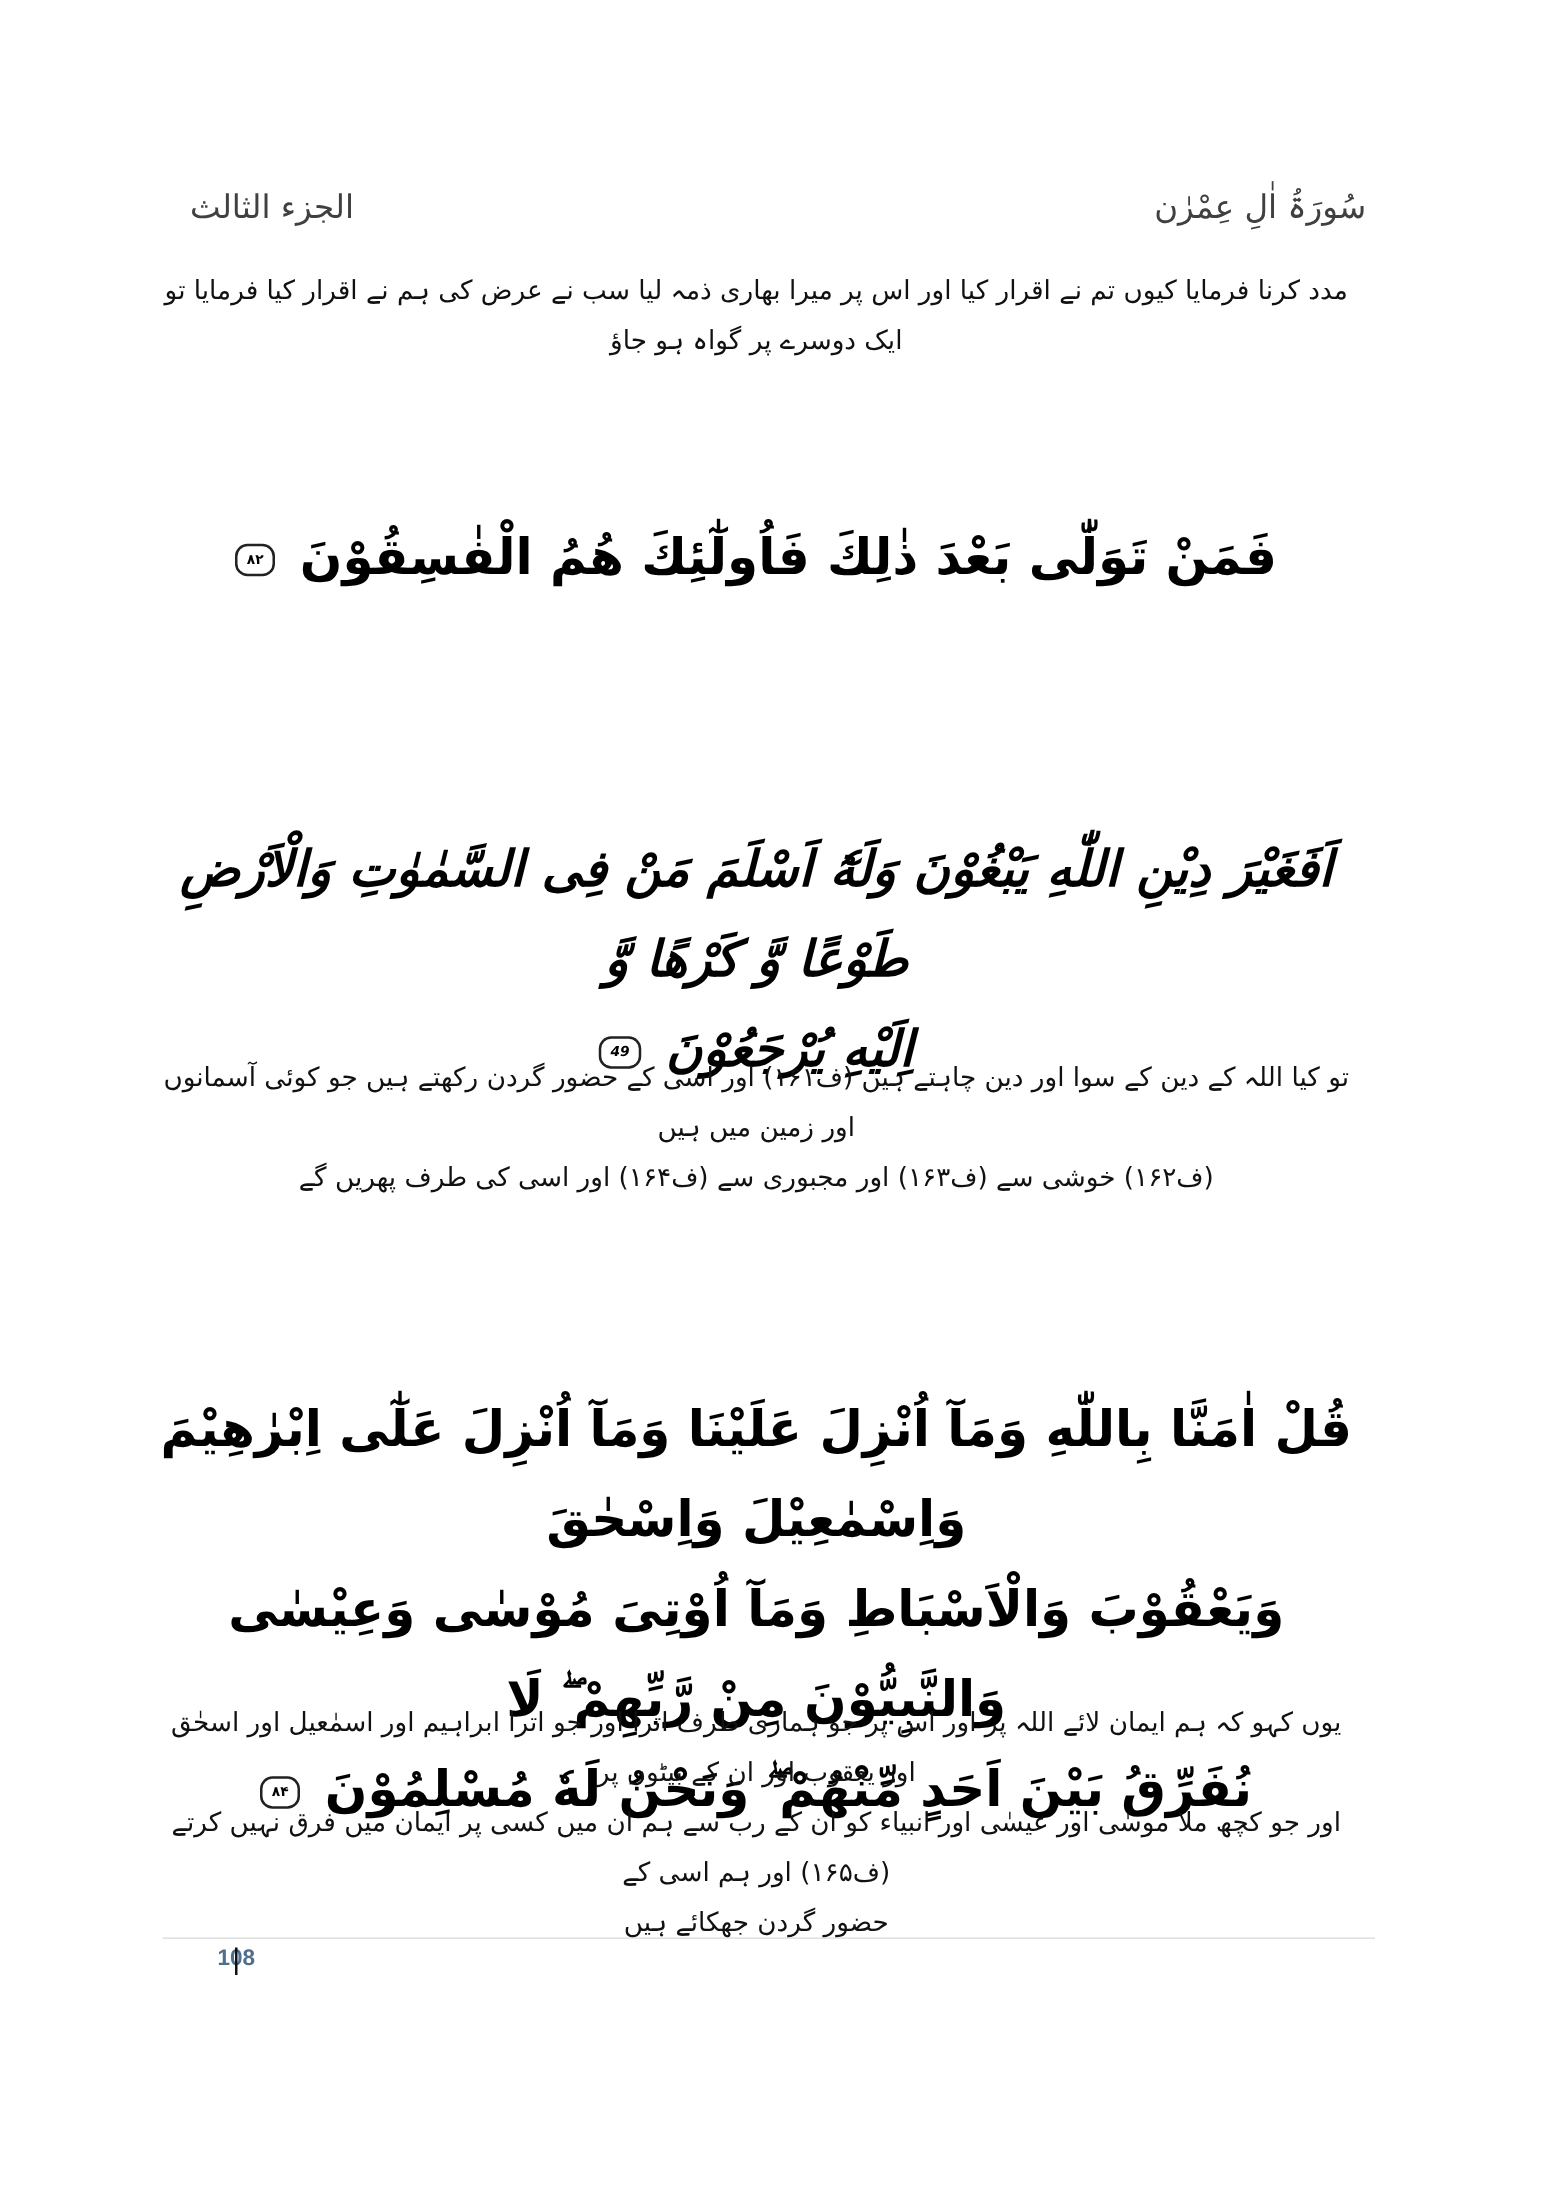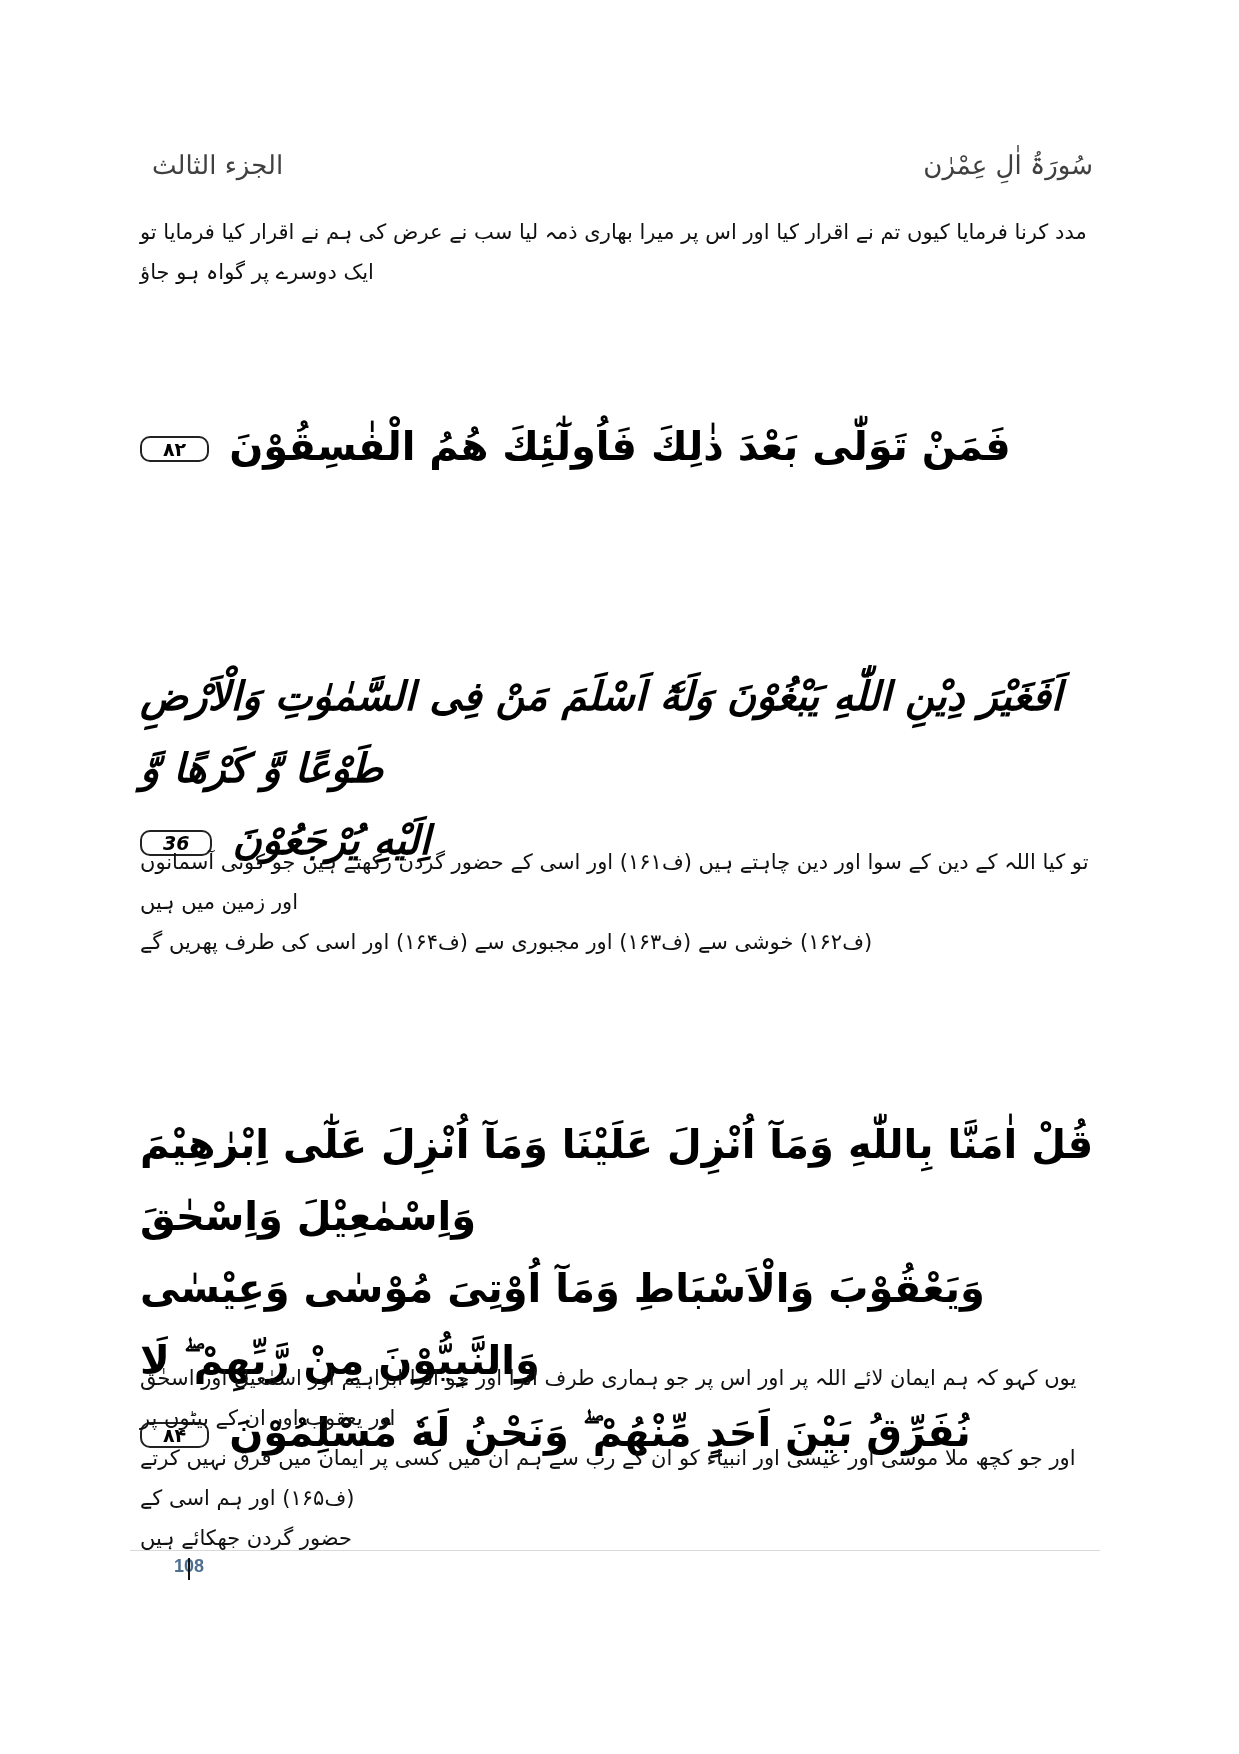--- a/index.html
+++ b/index.html
@@ -1,24 +1,24 @@
 <!DOCTYPE html>
 <html><head>
 <meta charset="utf-8">
 <style>
   html, body { margin: 0; padding: 0; background: #ffffff; }
   body { width: 1239px; height: 1754px; position: relative; overflow: hidden; }
   .page { position: absolute; left: 0; top: 0; width: 1239px; height: 1754px; background: #fff; }
   .hdr { position: absolute; top: 150px; font-family: "DejaVu Serif", serif; font-size: 26px; color: #404040; direction: rtl; letter-spacing: 1px; }
   .hdr-right { right: 146px; }
   .hdr-left { left: 152px; }
-  .urdu { position: absolute; left: 140px; width: 960px; direction: rtl; text-align: left; font-family: "DejaVu Sans", sans-serif; color: #111; }
+  .urdu { position: absolute; left: 125px; width: 960px; direction: rtl; text-align: center; font-family: "DejaVu Sans", sans-serif; color: #111; }
   .trans { font-size: 21px; line-height: 40px; }
   .ayah { font-family: "DejaVu Sans", sans-serif; font-weight: bold; font-size: 40px; color: #000; line-height: 72px; }
-  .marker { display: inline-block; font-size: 19px; font-weight: bold; border: 2px solid #222; border-radius: 10px; padding: 0 21px; margin-right: 6px; vertical-align: middle; line-height: 22px; background: #fff; }
+  .marker { display: inline-block; font-size: 11px; font-weight: bold; border: 2px solid #222; border-radius: 10px; padding: 0 7px; margin-right: 6px; vertical-align: middle; line-height: 22px; background: #fff; }
   .footer-rule { position: absolute; left: 130px; top: 1550px; width: 970px; height: 1px; background: #d9d9d9; }
   .page-num { position: absolute; left: 134px; top: 1556px; font-family: "Liberation Sans", sans-serif; font-weight: bold; font-size: 18px; color: #4f6f8f; margin-left: 40px; }
   .page-bar { position: absolute; left: 188px; top: 1558px; width: 2px; height: 22px; background: #111; }
 </style>
 </head>
 <body>
 
 <div class="page">
 
   <div class="hdr hdr-right">سُورَۃُ اٰلِ عِمْرٰن</div>
@@ -32,21 +32,21 @@
     <div>
       <span>فَمَنْ تَوَلّٰى بَعْدَ ذٰلِكَ فَاُولٰٓئِكَ هُمُ الْفٰسِقُوْنَ</span>
       <span class="marker">۸۲</span>
     </div>
   </div>
 
   <div class="urdu ayah" style="top:660px;font-style:italic;">
     <div>اَفَغَيْرَ دِيْنِ اللّٰهِ يَبْغُوْنَ وَلَهٗٓ اَسْلَمَ مَنْ فِى السَّمٰوٰتِ وَالْاَرْضِ طَوْعًا وَّ كَرْهًا وَّ</div>
     <div>
       <span>اِلَيْهِ يُرْجَعُوْنَ</span>
-      <span class="marker">36</span>
+      <span class="marker">49</span>
     </div>
   </div>
   <div class="urdu trans" style="top:842px;">
     <div>تو کیا اللہ کے دین کے سوا اور دین چاہتے ہیں (ف۱۶۱) اور اسی کے حضور گردن رکھتے ہیں جو کوئی آسمانوں اور زمین میں ہیں</div>
     <div>(ف۱۶۲) خوشی سے (ف۱۶۳) اور مجبوری سے (ف۱۶۴) اور اسی کی طرف پھریں گے</div>
   </div>
 
   <div class="urdu ayah" style="top:1108px;">
     <div>قُلْ اٰمَنَّا بِاللّٰهِ وَمَآ اُنْزِلَ عَلَيْنَا وَمَآ اُنْزِلَ عَلٰٓى اِبْرٰهِيْمَ وَاِسْمٰعِيْلَ وَاِسْحٰقَ</div>
     <div>وَيَعْقُوْبَ وَالْاَسْبَاطِ وَمَآ اُوْتِىَ مُوْسٰى وَعِيْسٰى وَالنَّبِيُّوْنَ مِنْ رَّبِّهِمْ ۖ لَا</div>

